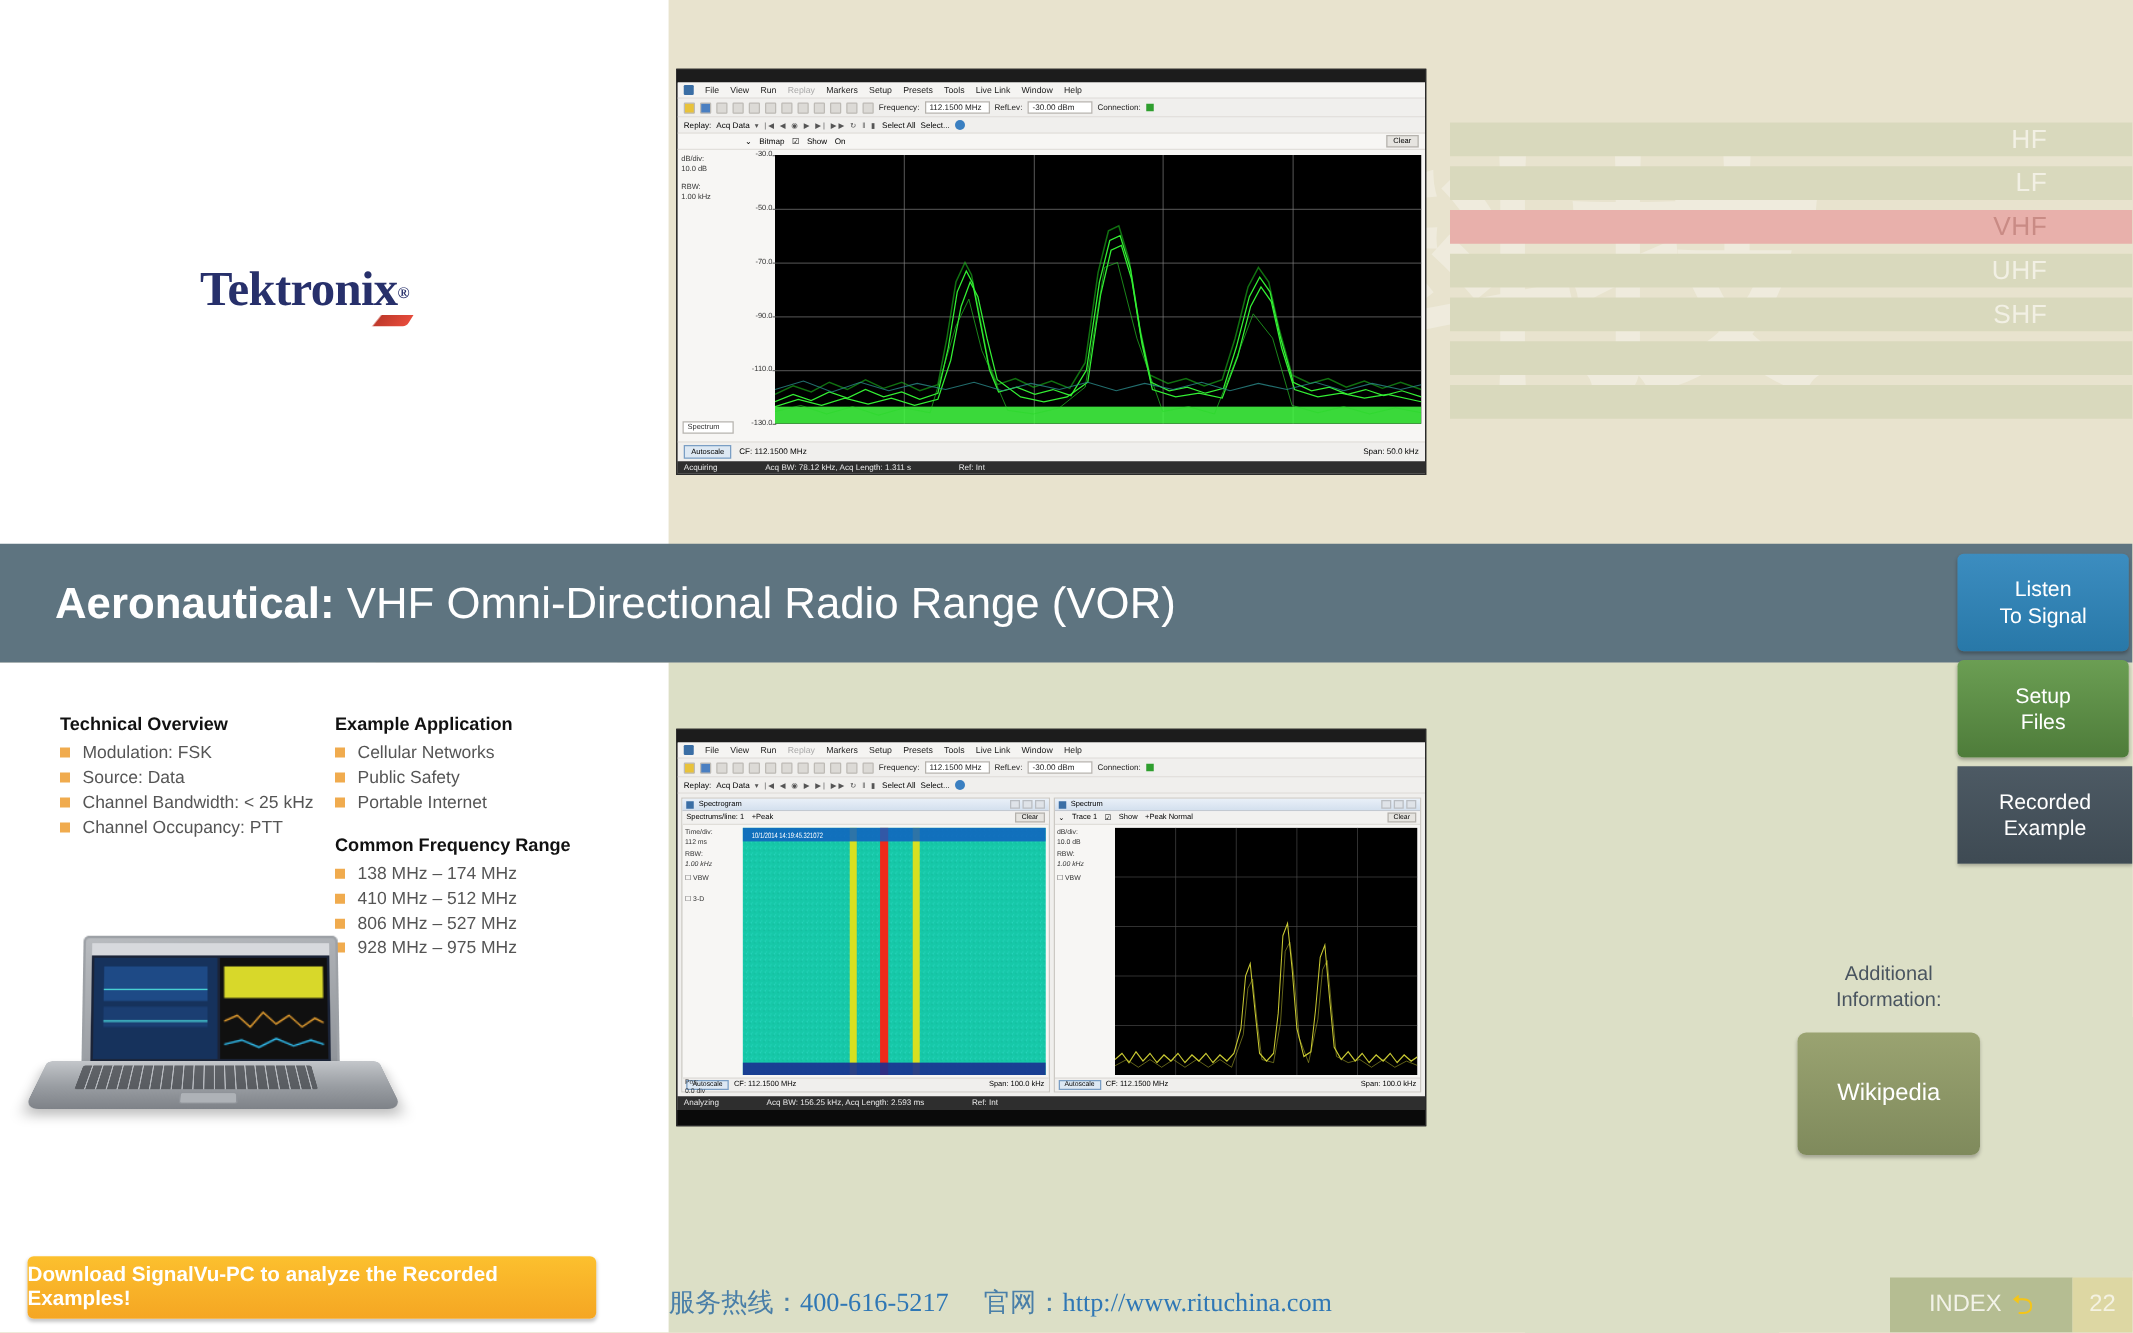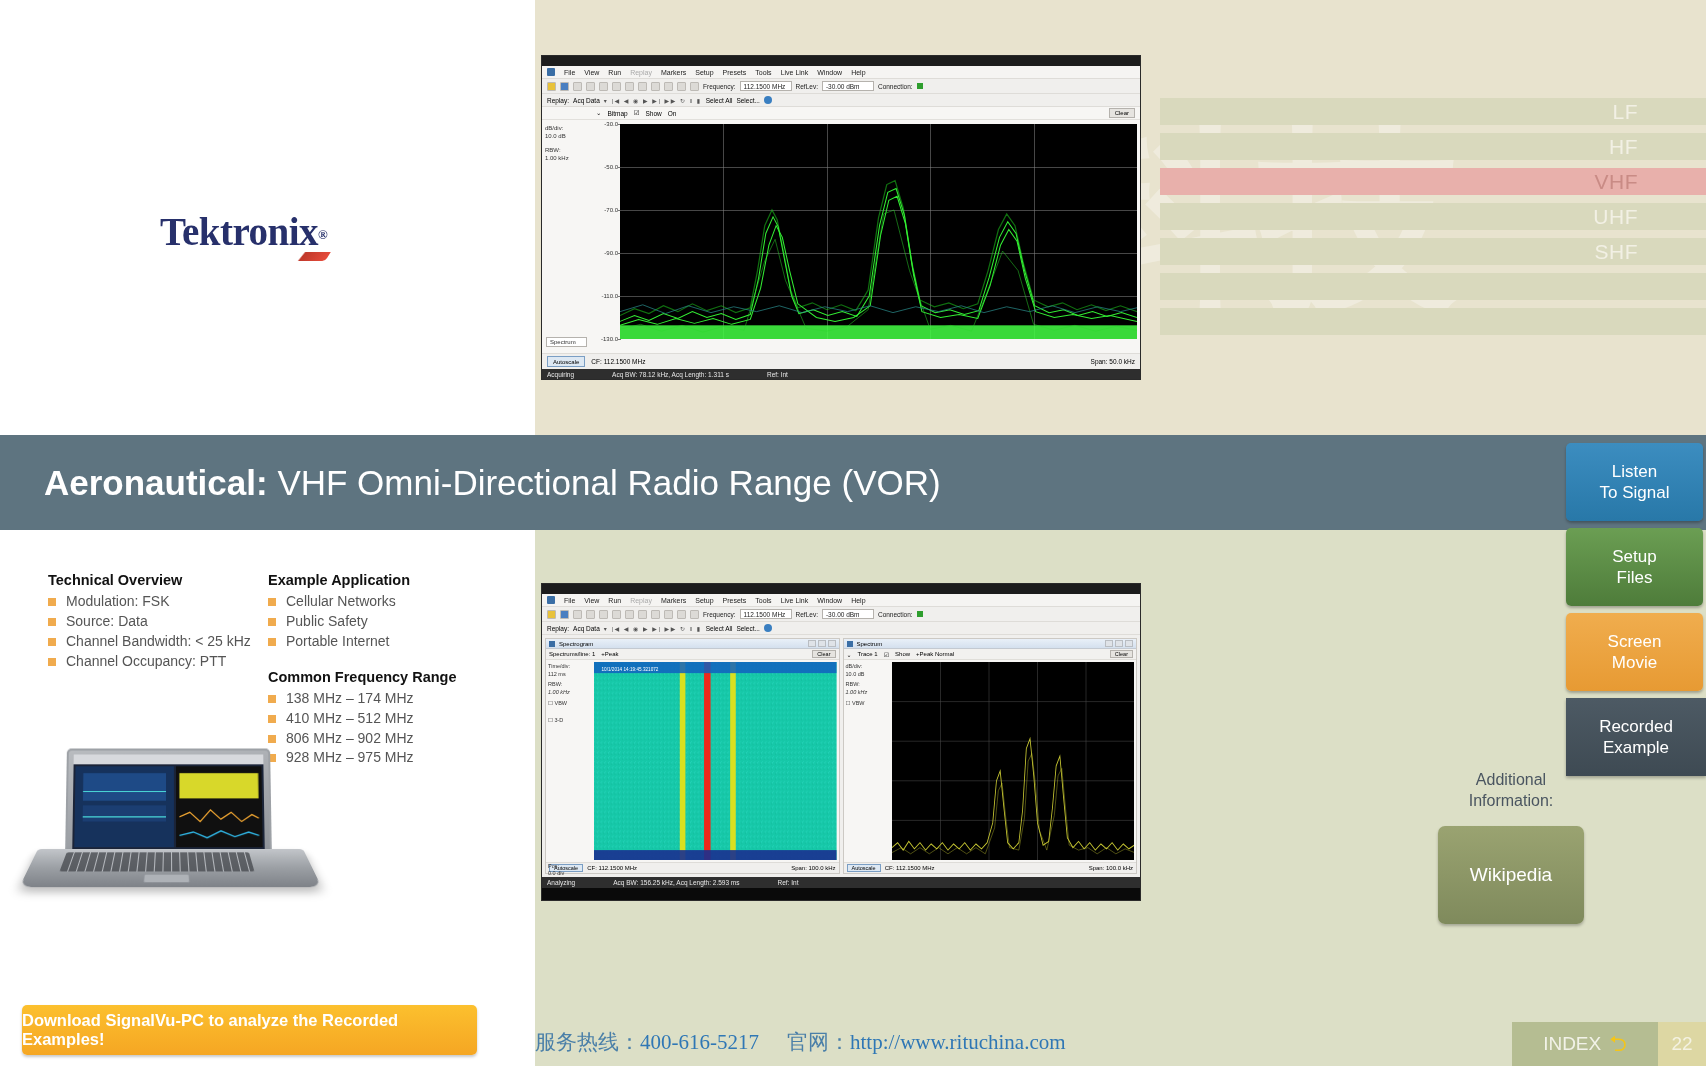--- a/index.html
+++ b/index.html
@@ -339,24 +339,24 @@
   <div class="wm-letter wm-cjk">科技</div>
 </div>
 
 <div class="tek-logo">
   <span class="tek-word">Tektronix</span><span class="tek-word tek-reg">®</span>
   <div class="tek-swoosh"></div>
 </div>
 
 <div class="band-ladder">
   <div class="band-row">
+      <span class="band-label">HF</span>
+    </div>
+  <div class="band-row">
       <span class="band-label">LF</span>
-    </div>
-  <div class="band-row">
-      <span class="band-label">HF</span>
     </div>
   <div class="band-row active">
       <span class="band-label">VHF</span>
     </div>
   <div class="band-row">
       <span class="band-label">UHF</span>
     </div>
   <div class="band-row">
       <span class="band-label">SHF</span>
     </div>
@@ -504,26 +504,20 @@
       <div>Listen</div>
       <div>To Signal</div>
     </div>
   </div>
   <div class="abtn green">
     <div>
       <div>Setup</div>
       <div>Files</div>
     </div>
   </div>
-  <div class="abtn orange">
-    <div>
-      <div>Screen</div>
-      <div>Movie</div>
-    </div>
-  </div>
   <div class="abtn slate">
     <div>
       <div>Recorded</div>
       <div>Example</div>
     </div>
   </div>
 </div>
 
 <div class="bot-zone">
   <div class="bot-white"></div>
@@ -545,21 +539,21 @@
   <ul>
     <li>Cellular Networks</li>
     <li>Public Safety</li>
     <li>Portable Internet</li>
   </ul>
   <div class="spacer"></div>
   <h3>Common Frequency Range</h3>
   <ul>
     <li>138 MHz – 174 MHz</li>
     <li>410 MHz – 512 MHz</li>
-    <li>806 MHz – 902 MHz</li>
+    <li>806 MHz – 527 MHz</li>
     <li>928 MHz – 975 MHz</li>
   </ul>
 </div>
 
 <div class="laptop">
   <div class="lt-lid">
     <div class="lt-screen">
       <div class="lt-s-top"></div>
       <div class="lt-s-body">
         <div class="lt-s-l">

